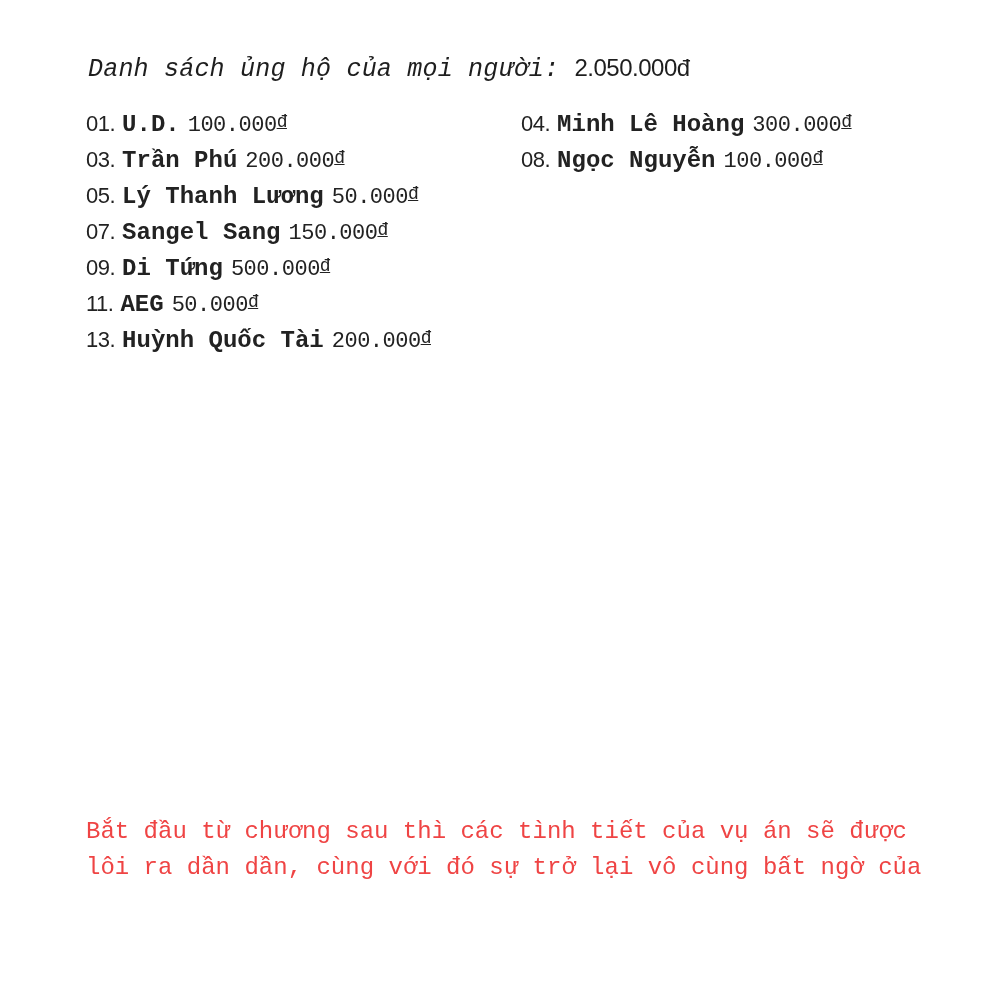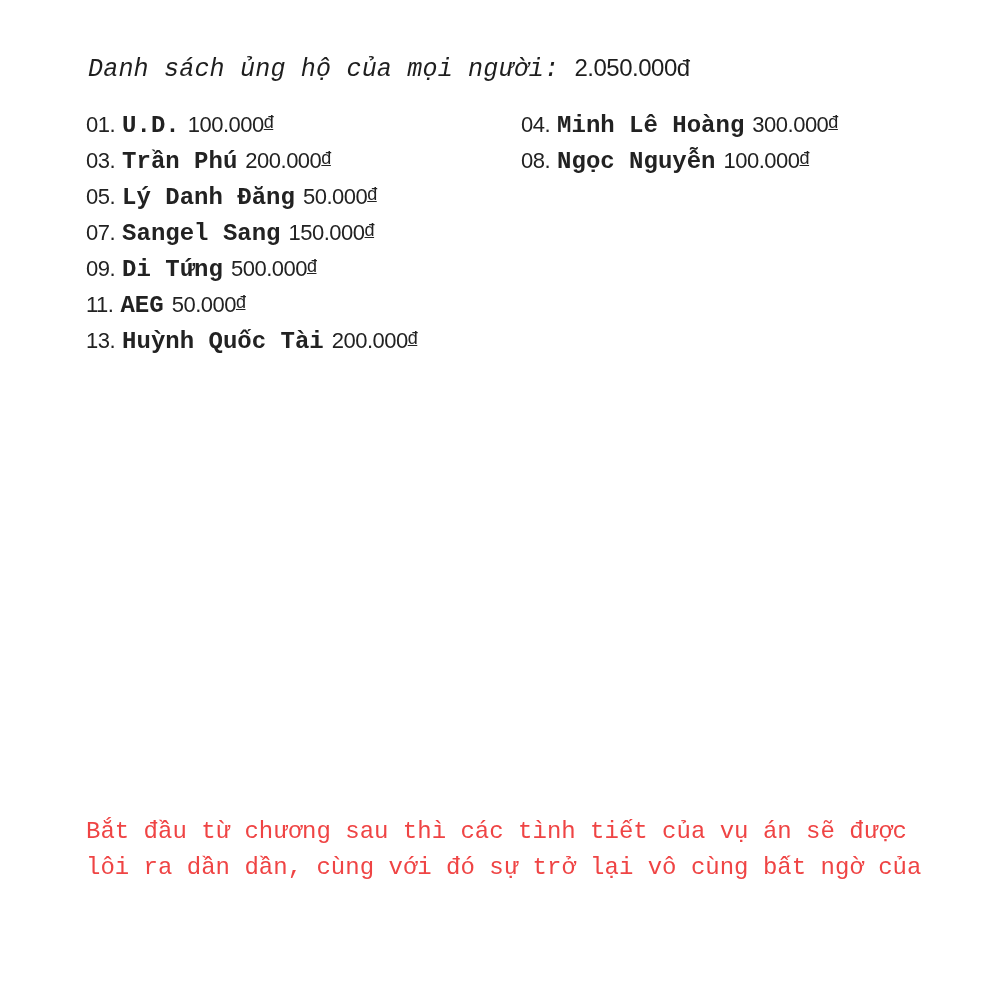--- a/index.html
+++ b/index.html
@@ -47,21 +47,21 @@
       font-family: "Liberation Sans", sans-serif;
       font-size: 22px;
       letter-spacing: -0.5px;
     }
     .row .name {
       margin-left: 7px;
       font-weight: bold;
     }
     .row .amt {
       margin-left: 8px;
-      font-family: Liberation Sans, sans-serif;
+      font-family: Liberation Mono, monospace;
       font-size: 22px;
       letter-spacing: -0.5px;
     }
     .row .cur {
       text-decoration: underline;
       font-size: 18px;
       vertical-align: 4px;
     }
     .footer {
       position: absolute;
@@ -86,21 +86,21 @@
 </div>
 
 <div class="col left">
   <div class="row">
     <span class="num">01.</span><span class="name">U.D.</span><span class="amt"><span>100.000</span><span class="cur">đ</span></span>
   </div>
   <div class="row">
     <span class="num">03.</span><span class="name">Trần Phú</span><span class="amt"><span>200.000</span><span class="cur">đ</span></span>
   </div>
   <div class="row">
-    <span class="num">05.</span><span class="name">Lý Danh Đăng</span><span class="amt"><span>50.000</span><span class="cur">đ</span></span>
+    <span class="num">05.</span><span class="name">Lý Thanh Lương</span><span class="amt"><span>50.000</span><span class="cur">đ</span></span>
   </div>
   <div class="row">
     <span class="num">07.</span><span class="name">Sangel Sang</span><span class="amt"><span>150.000</span><span class="cur">đ</span></span>
   </div>
   <div class="row">
     <span class="num">09.</span><span class="name">Di Tứng</span><span class="amt"><span>500.000</span><span class="cur">đ</span></span>
   </div>
   <div class="row">
     <span class="num">11.</span><span class="name">AEG</span><span class="amt"><span>50.000</span><span class="cur">đ</span></span>
   </div>

